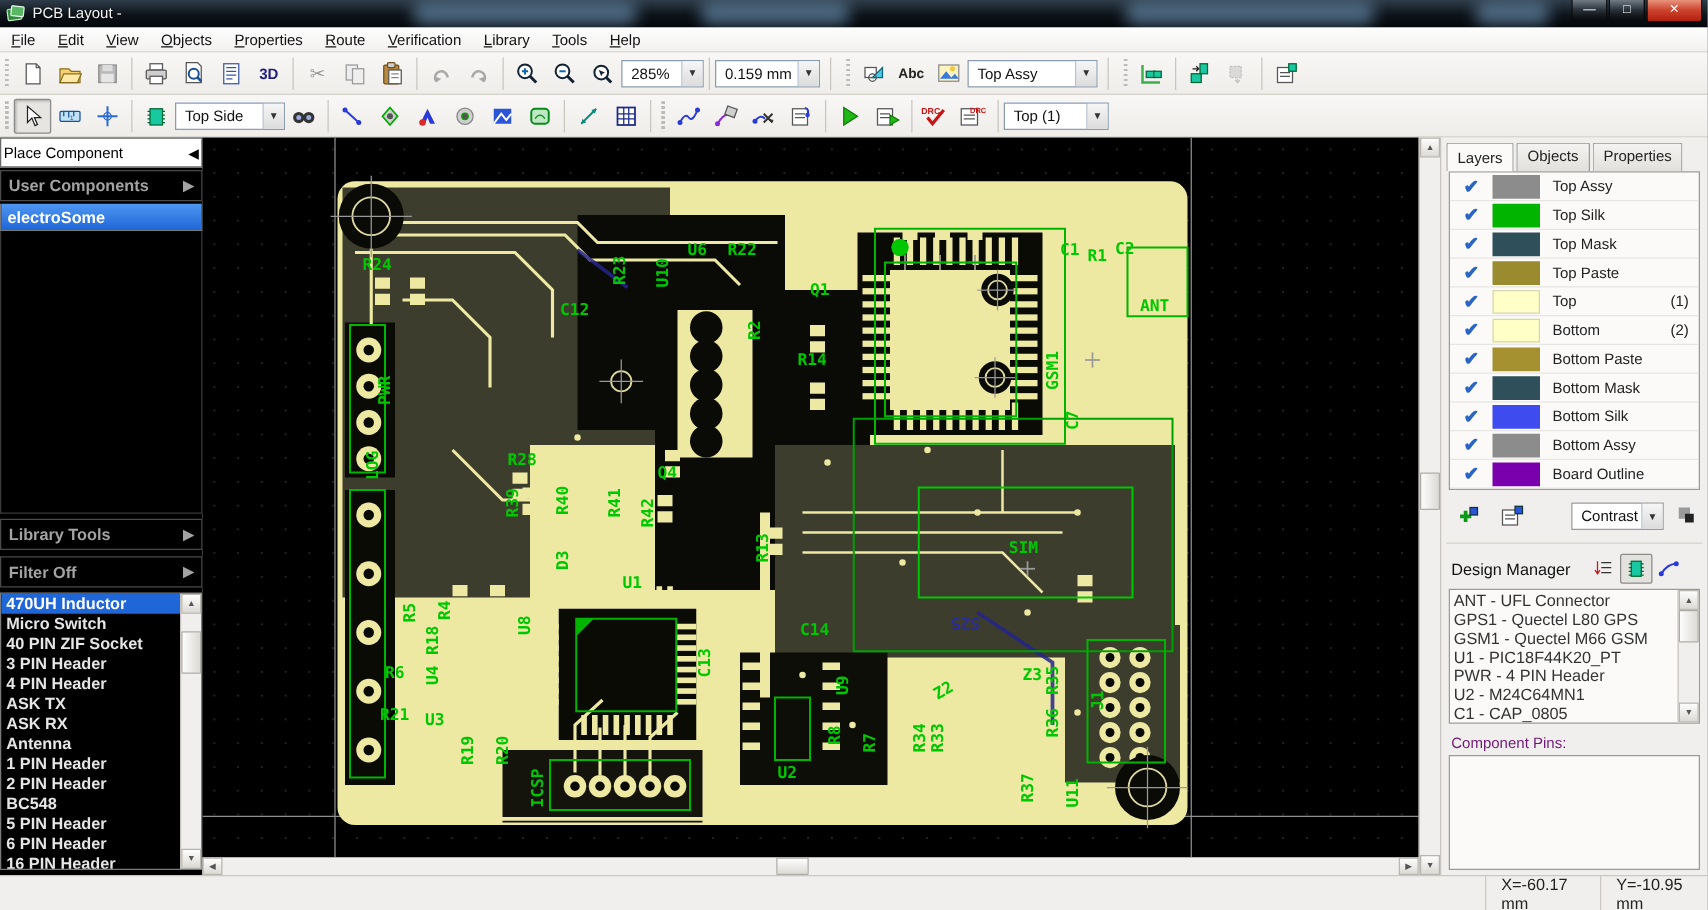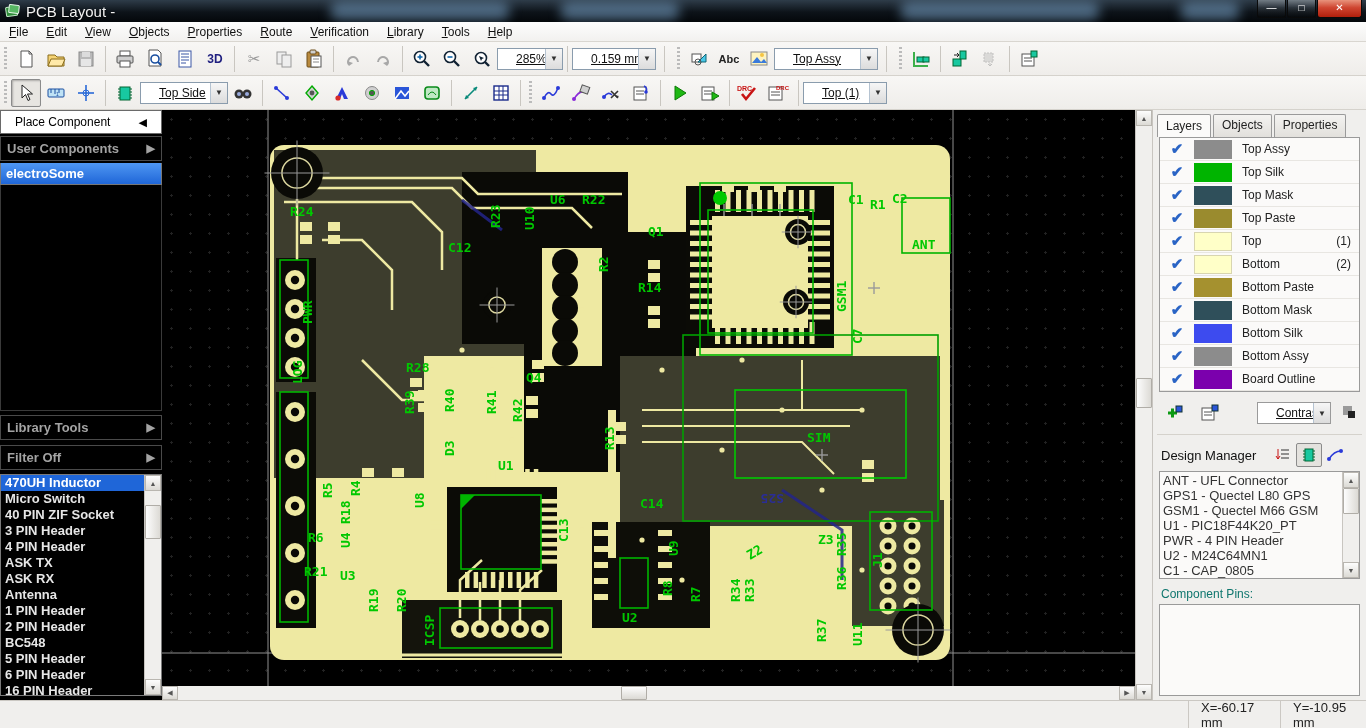--- a/index.html
+++ b/index.html
@@ -4,21 +4,21 @@
 <style>
   * { margin:0; padding:0; box-sizing:border-box; }
   html,body { width:1366px; height:728px; overflow:hidden; background:#e8e6e3;
     font-family:"Liberation Sans", sans-serif; }
   
   #titlebar { position:absolute; left:0; top:0; width:1366px; height:22px;
     background:linear-gradient(#2e3c49,#0d1319 55%,#04070a); color:#fff; overflow:hidden; }
   .tb-blur { position:absolute; top:2px; height:18px; border-radius:9px;
     background:rgba(130,175,215,.55); filter:blur(6px); }
   #titlebar .app-icon { position:absolute; left:5px; top:3px; width:16px; height:16px; }
-  #titlebar .title-text { position:absolute; left:26px; top:3px; font-size:15px; color:#f2f2f2;
+  #titlebar .title-text { position:absolute; left:26px; top:3px; font-size:12px; color:#f2f2f2;
     text-shadow:0 1px 2px #000; }
   .winbtns { position:absolute; right:4px; top:0; display:flex; }
   .winbtn { width:29px; height:18px; border:1px solid #0a0a0a; border-top:none;
     background:linear-gradient(rgba(255,255,255,.32),rgba(255,255,255,.08) 45%,rgba(0,0,0,.25));
     color:#fff; font-size:10px; line-height:16px; text-align:center; border-radius:0 0 3px 3px; margin-left:1px; }
   .winbtn.close { width:45px; background:linear-gradient(#e8937c,#cf4631 45%,#b01f0c); }
   
   #menubar { position:absolute; left:0; top:22px; width:1366px; height:20px;
     background:linear-gradient(#fdfdfd,#f2f1ef); border-bottom:1px solid #d9d6d0;
     display:flex; align-items:center; font-size:12px; color:#111; }
@@ -31,29 +31,29 @@
   #toolbar2 { top:76px; height:34px; }
   .grip { width:7px; height:24px; margin:0 2px;
     background:repeating-linear-gradient(#bbb 0 2px, transparent 2px 4px); background-size:3px 100%;
     background-repeat:no-repeat; background-position:2px 0; }
   .tsep { width:1px; height:26px; background:#c9c6c0; margin:0 4px; }
   .tbtn { width:30px; height:28px; display:flex; align-items:center; justify-content:center; }
   .tbtn.pressed { border:1px solid #8b8b8b; background:#e7e5e1; box-shadow:inset 1px 1px 2px rgba(0,0,0,.25); border-radius:2px; }
   .tbtn svg { display:block; }
   .combo { height:22px; background:#fff; border:1px solid #8a9cad; display:flex; align-items:center;
     font-size:12px; color:#111; position:relative; }
-  .combo .cval { flex:1; padding:0 18px; white-space:nowrap; overflow:hidden;text-decoration:underline; }
+  .combo .cval { flex:1; padding:0 7px; white-space:nowrap; overflow:hidden; }
   .combo .carrow { width:17px; height:100%; border-left:1px solid #b5c3d1;
     background:linear-gradient(#f6f6f6,#dcdcdc); display:flex; align-items:center; justify-content:center;
     font-size:8px; color:#333; }
   .icon-text { font-weight:bold; }
   
   #leftpanel { position:absolute; left:0; top:110px; width:162px; height:590px; background:#000; }
   .lp-head-light { height:24px; background:#fff; border:1px solid #6a6a6a; color:#000;
-    font-size:12px; display:flex; align-items:center; padding:0 14px; }
+    font-size:12px; display:flex; align-items:center; padding:0 2px; }
   .lp-head-dark { height:25px; background:#000; border:1px solid #4a4a4a; color:#a3a3a3;
     font-size:13px; font-weight:bold; display:flex; align-items:center; padding:0 6px; }
   .lp-arrow { margin-left:auto; font-size:11px; }
   #lib-row { height:22px; background:linear-gradient(#4f97f2,#1f66d8); color:#fff; font-weight:bold;
     font-size:13px; display:flex; align-items:center; padding:0 5px; border:1px solid #777; border-top:none;}
   #lib-empty { height:226px; background:#000; border:1px solid #3a3a3a; border-top:none; }
   #comp-list-wrap { position:relative; height:222px; background:#000; border:1px solid #7a7a7a; display:flex; }
   #comp-list { flex:1; overflow:hidden; }
   .comp-row { height:16px; font-size:13px; font-weight:bold; color:#e6e6e6; padding:0 4px;
     white-space:nowrap; overflow:hidden; line-height:16px; }
@@ -92,21 +92,21 @@
   .layer-count { padding-right:8px; color:#222; }
   #layer-btns { display:flex; align-items:center; margin:7px 8px; }
   #contrast-combo { width:74px; margin-left:34px; border:1px solid #9a9a9a; }
   #dm-header { display:flex; align-items:center; margin:8px 8px 4px 8px; }
   #dm-header .dm-title { font-size:13px; color:#111; margin-right:14px; }
   .dm-btn { width:26px; height:24px; display:flex; align-items:center; justify-content:center; }
   .dm-btn.pressed { border:1px solid #8b8b8b; background:#e4e2de; border-radius:2px; }
   #dm-listwrap { margin:2px 6px; height:108px; background:#fbfaf9; border:1px solid #9a9a9a; display:flex; }
   #dm-list { flex:1; overflow:hidden; padding-top:1px; }
   .dm-row { font-size:13px; color:#333; height:15px; line-height:15px; padding:0 3px; white-space:nowrap; }
-  #pins-label { margin:8px 8px 3px 8px; color:#0f766e; }
+  #pins-label { margin:8px 8px 3px 8px; color:#701a75; }
   #pins-box { margin:0 6px; height:92px; background:#fbfaf9; border:1px solid #9a9a9a; }
   
   #statusbar { position:absolute; left:0; top:700px; width:1366px; height:28px;
     background:#f0efed; border-top:1px solid #cbc8c3; display:flex; align-items:center; font-size:13px; color:#222; }
   .status-cell { border-left:1px solid #cbc8c3; height:100%; display:flex; align-items:center; padding:0 12px; }
   #status-x { margin-left:auto; width:92px; }
   #status-y { width:86px; }
 </style>
 </head>
 <body>

